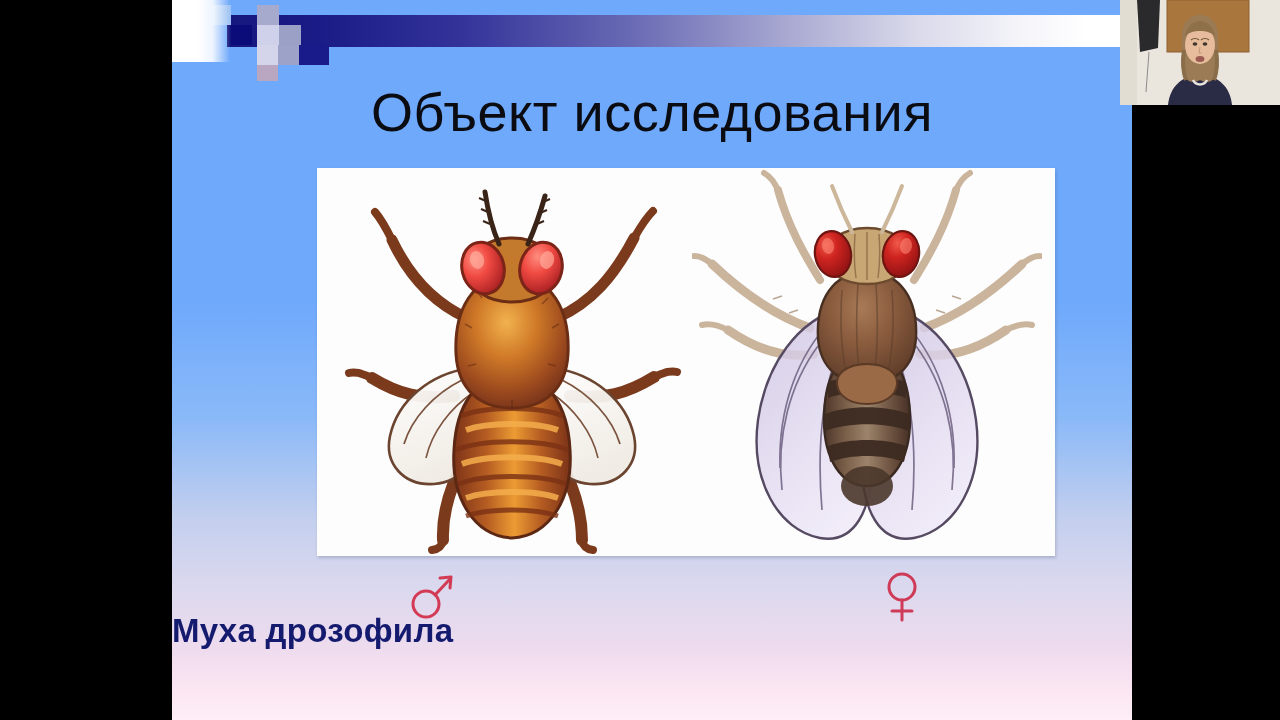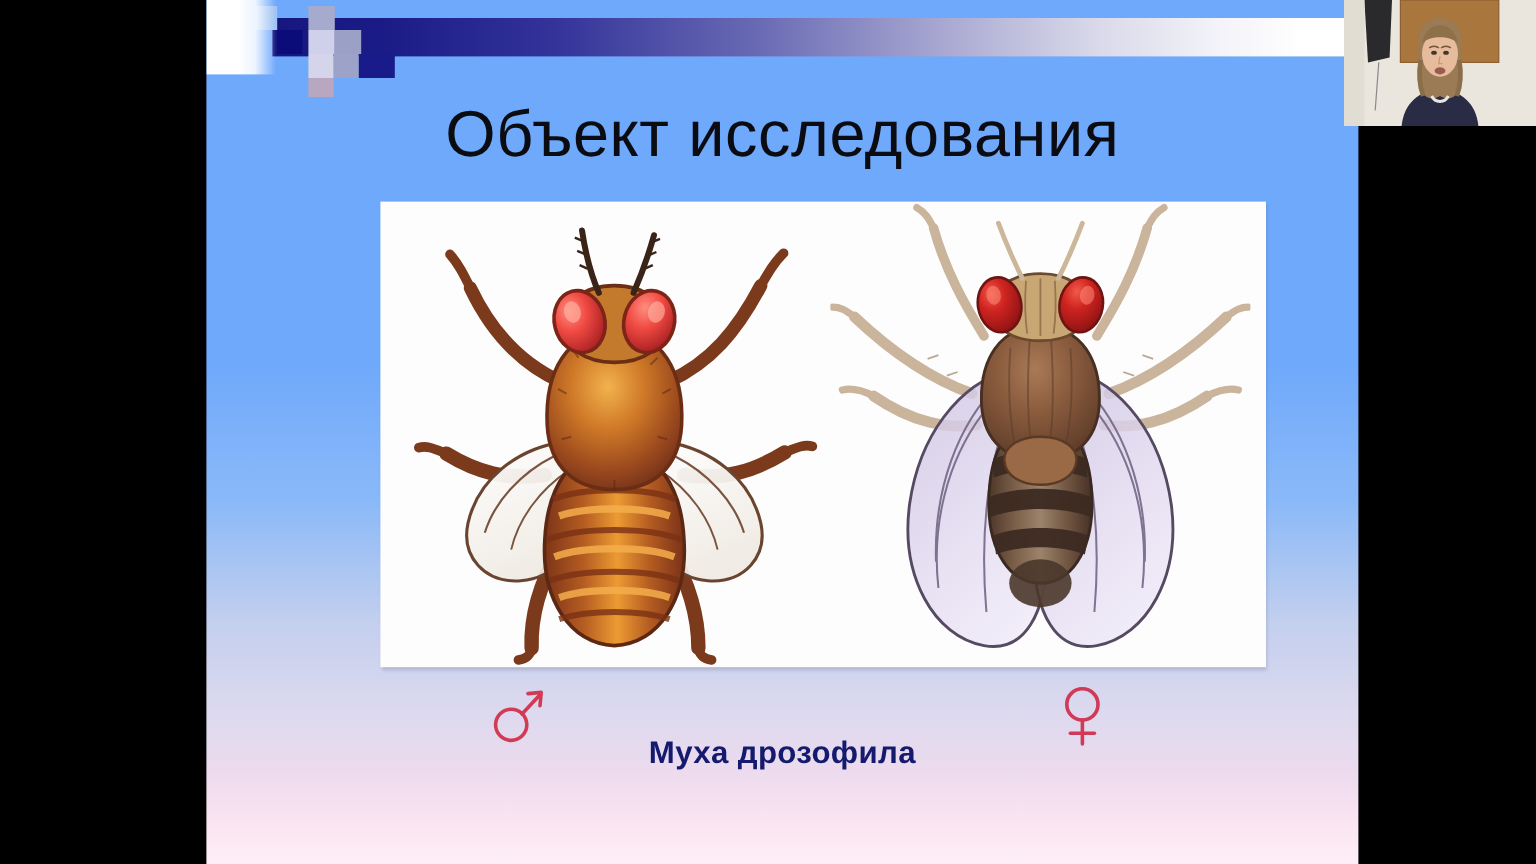--- a/index.html
+++ b/index.html
@@ -124,23 +124,22 @@
   }
   #sex-male   { left: 237px; top: 570px; }
   #sex-female { left: 707px; top: 570px; }
 
   
   #caption {
     position: absolute;
     left: 0px;
     top: 612px;
     width: 960px;
-    text-align: center;
     font-family: "Liberation Sans", sans-serif;
-    font-size: 26px;
+    font-size: 33px;
     font-weight: bold;
     color: #141a6e;
     letter-spacing: 0.3px;
     white-space: nowrap;
   }
 
   
   #webcam {
     position: absolute;
     left: 1120px;

